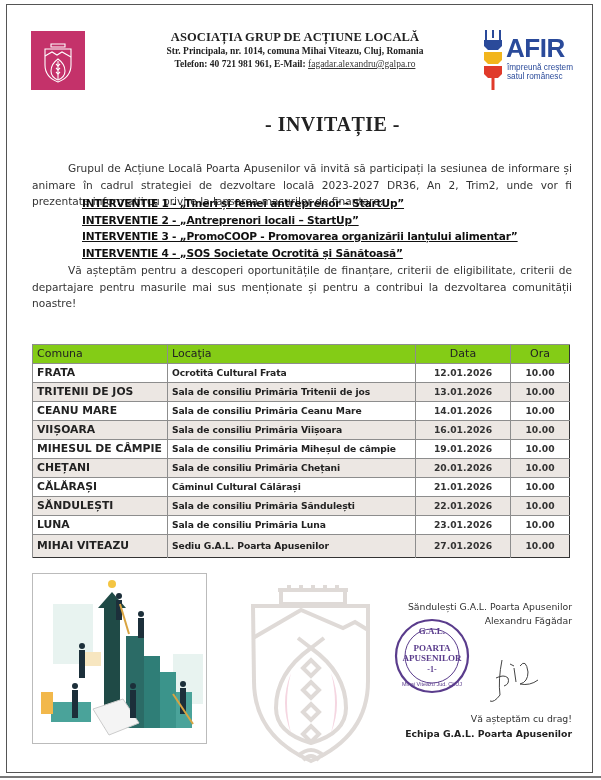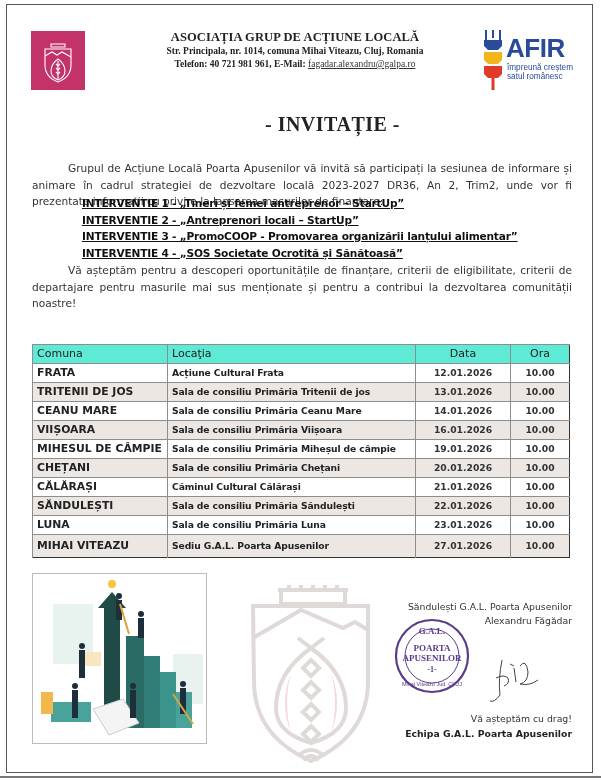--- a/index.html
+++ b/index.html
@@ -49,21 +49,21 @@
     .p2 { top: 262px; }
     table.sched {
       position: absolute; left: 32px; top: 344px; width: 538px; border-collapse: collapse;
       font-family: "DejaVu Sans", sans-serif; border: 1px solid #333;
     }
     table.sched td, table.sched th {
       border-top: 1px solid #8d8d8d; border-left: 1px solid #8d8d8d; padding: 0 4px;
       height: 18px; line-height: 18px; white-space: nowrap;
     }
     table.sched tr:nth-child(odd) td { background: #ece7e3; }
-    table.sched th { background: #5eead4; font-weight: normal; font-size: 11px; color: #222; text-align: left; }
+    table.sched th { background: #84cc16; font-weight: normal; font-size: 11px; color: #222; text-align: left; }
     table.sched th.c, table.sched td.c { text-align: center; }
     .c1 { width: 126px; font-weight: bold; font-size: 10.8px; color: #222; }
     .c2 { font-size: 9.2px; color: #222; font-weight: bold; letter-spacing: -0.1px; }
     .c3 { width: 86px; font-size: 9.2px; font-weight: bold; color: #333; }
     .c4 { width: 50px; font-size: 9.2px; font-weight: bold; color: #333; }
     .illus {
       position: absolute; left: 32px; top: 573px; width: 173px; height: 169px;
       border: 1px solid #bbb; background: #fff; overflow: hidden;
     }
     .watermark { position: absolute; left: 243px; top: 578px; width: 135px; height: 195px; opacity: 0.9; }
@@ -137,21 +137,21 @@
 <table class="sched">
   <tbody>
       <tr>
     <th class="c1" style="font-weight:normal">Comuna</th>
     <th>Locaţia</th>
     <th class="c c3" style="font-size:11px;font-weight:normal">Data</th>
     <th class="c c4" style="font-size:11px;font-weight:normal">Ora</th>
   </tr>
   <tr>
     <td class="c1">FRATA</td>
-    <td class="c2">Acțiune Cultural Frata</td>
+    <td class="c2">Ocrotită Cultural Frata</td>
     <td class="c c3">12.01.2026</td>
     <td class="c c4">10.00</td>
   </tr>
   <tr>
     <td class="c1">TRITENII DE JOS</td>
     <td class="c2">Sala de consiliu Primăria Tritenii de jos</td>
     <td class="c c3">13.01.2026</td>
     <td class="c c4">10.00</td>
   </tr>
   <tr>

